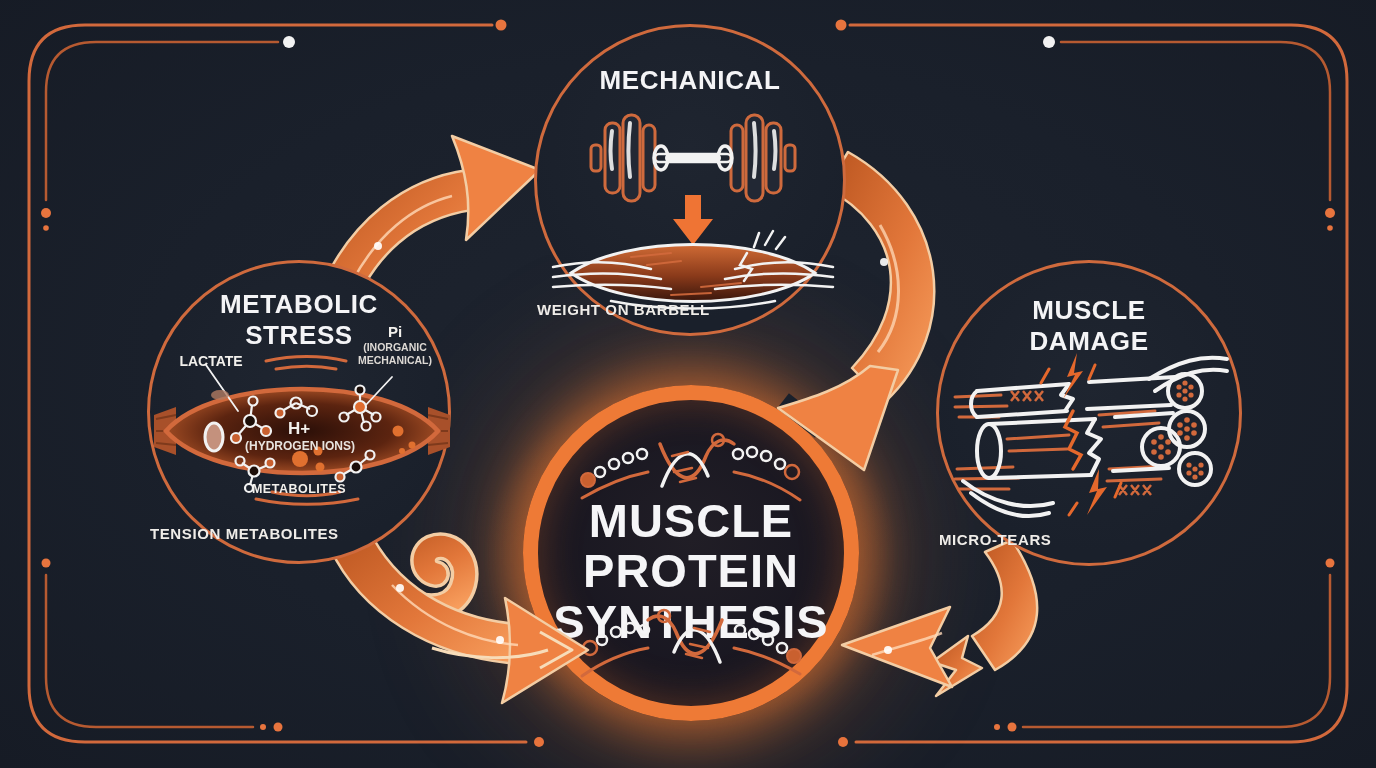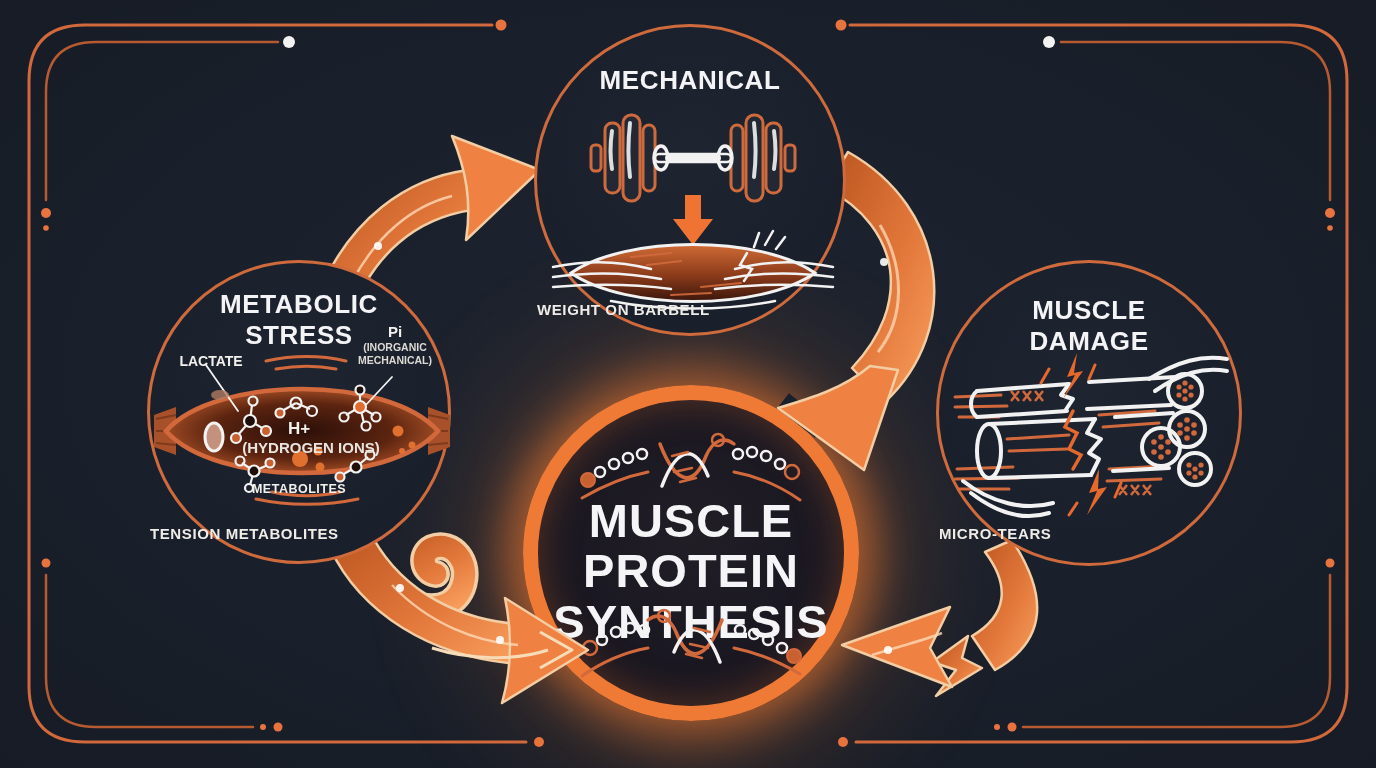--- a/index.html
+++ b/index.html
@@ -52,21 +52,21 @@
     color:#f5f5f7;font-weight:800;font-size:47px;line-height:1.07;letter-spacing:1px;
   }
   .center-dna-top{position:absolute;left:50%;top:28px;transform:translateX(-50%);}
   .center-dna-bottom{position:absolute;left:50%;bottom:20px;transform:translateX(-50%) scaleX(-1);}
 
   .met-label{position:absolute;color:#f2f0ec;font-weight:700;z-index:6;text-align:center;}
   .lbl-lactate{left:16px;top:90px;width:90px;font-size:14px;}
   .lbl-pi{left:190px;top:60px;width:110px;font-size:15px;}
   .lbl-pi-sub{left:190px;top:78px;width:110px;font-size:10.5px;line-height:1.25;color:#ddd9d4;}
   .lbl-h{left:0;top:156px;width:100%;font-size:17px;}
-  .lbl-h-sub{left:12px;top:176px;width:100%;font-size:15px;color:#e8e4df;}
+  .lbl-h-sub{left:1px;top:176px;width:100%;font-size:12px;color:#e8e4df;}
   .lbl-metabolites{left:0;top:219px;width:100%;font-size:12.5px;letter-spacing:.5px;}
 </style>
 </head>
 <body>
 
 <div class="canvas">
 
   <svg class="layer z0" viewBox="0 0 1376 768">
     <g fill="none" stroke="#d2693c" stroke-width="3" stroke-linecap="round">
       <path d="M492,25 L85,25 Q29,25 29,81 L29,686 Q29,742 85,742 L526,742"></path>
@@ -410,16 +410,16 @@
       </g>
       <g fill="#e5682c">
         <path d="M128,2 L118,26 L126,24 L114,48 L134,20 L125,22 Z"></path>
         <path d="M150,142 L140,166 L148,164 L138,188 L158,160 L149,162 Z" transform="translate(0,-24)"></path>
       </g>
       <g stroke="#e5682c" stroke-width="3" fill="none" stroke-linecap="round">
         <path d="M100,18 L92,32 M146,14 L140,28 M128,152 L120,164 M166,146 L172,132"></path>
         <path d="M124,60 L116,76 L128,82 L120,98 L132,104 L124,118" stroke-width="3.5"></path>
       </g>
     </svg>
-    <div class="node-caption" style="top:262px">MICRO-TEARS</div>
+    <div class="node-caption" style="top:268px">MICRO-TEARS</div>
   </div>
 
 </div>
 
 </body></html>

